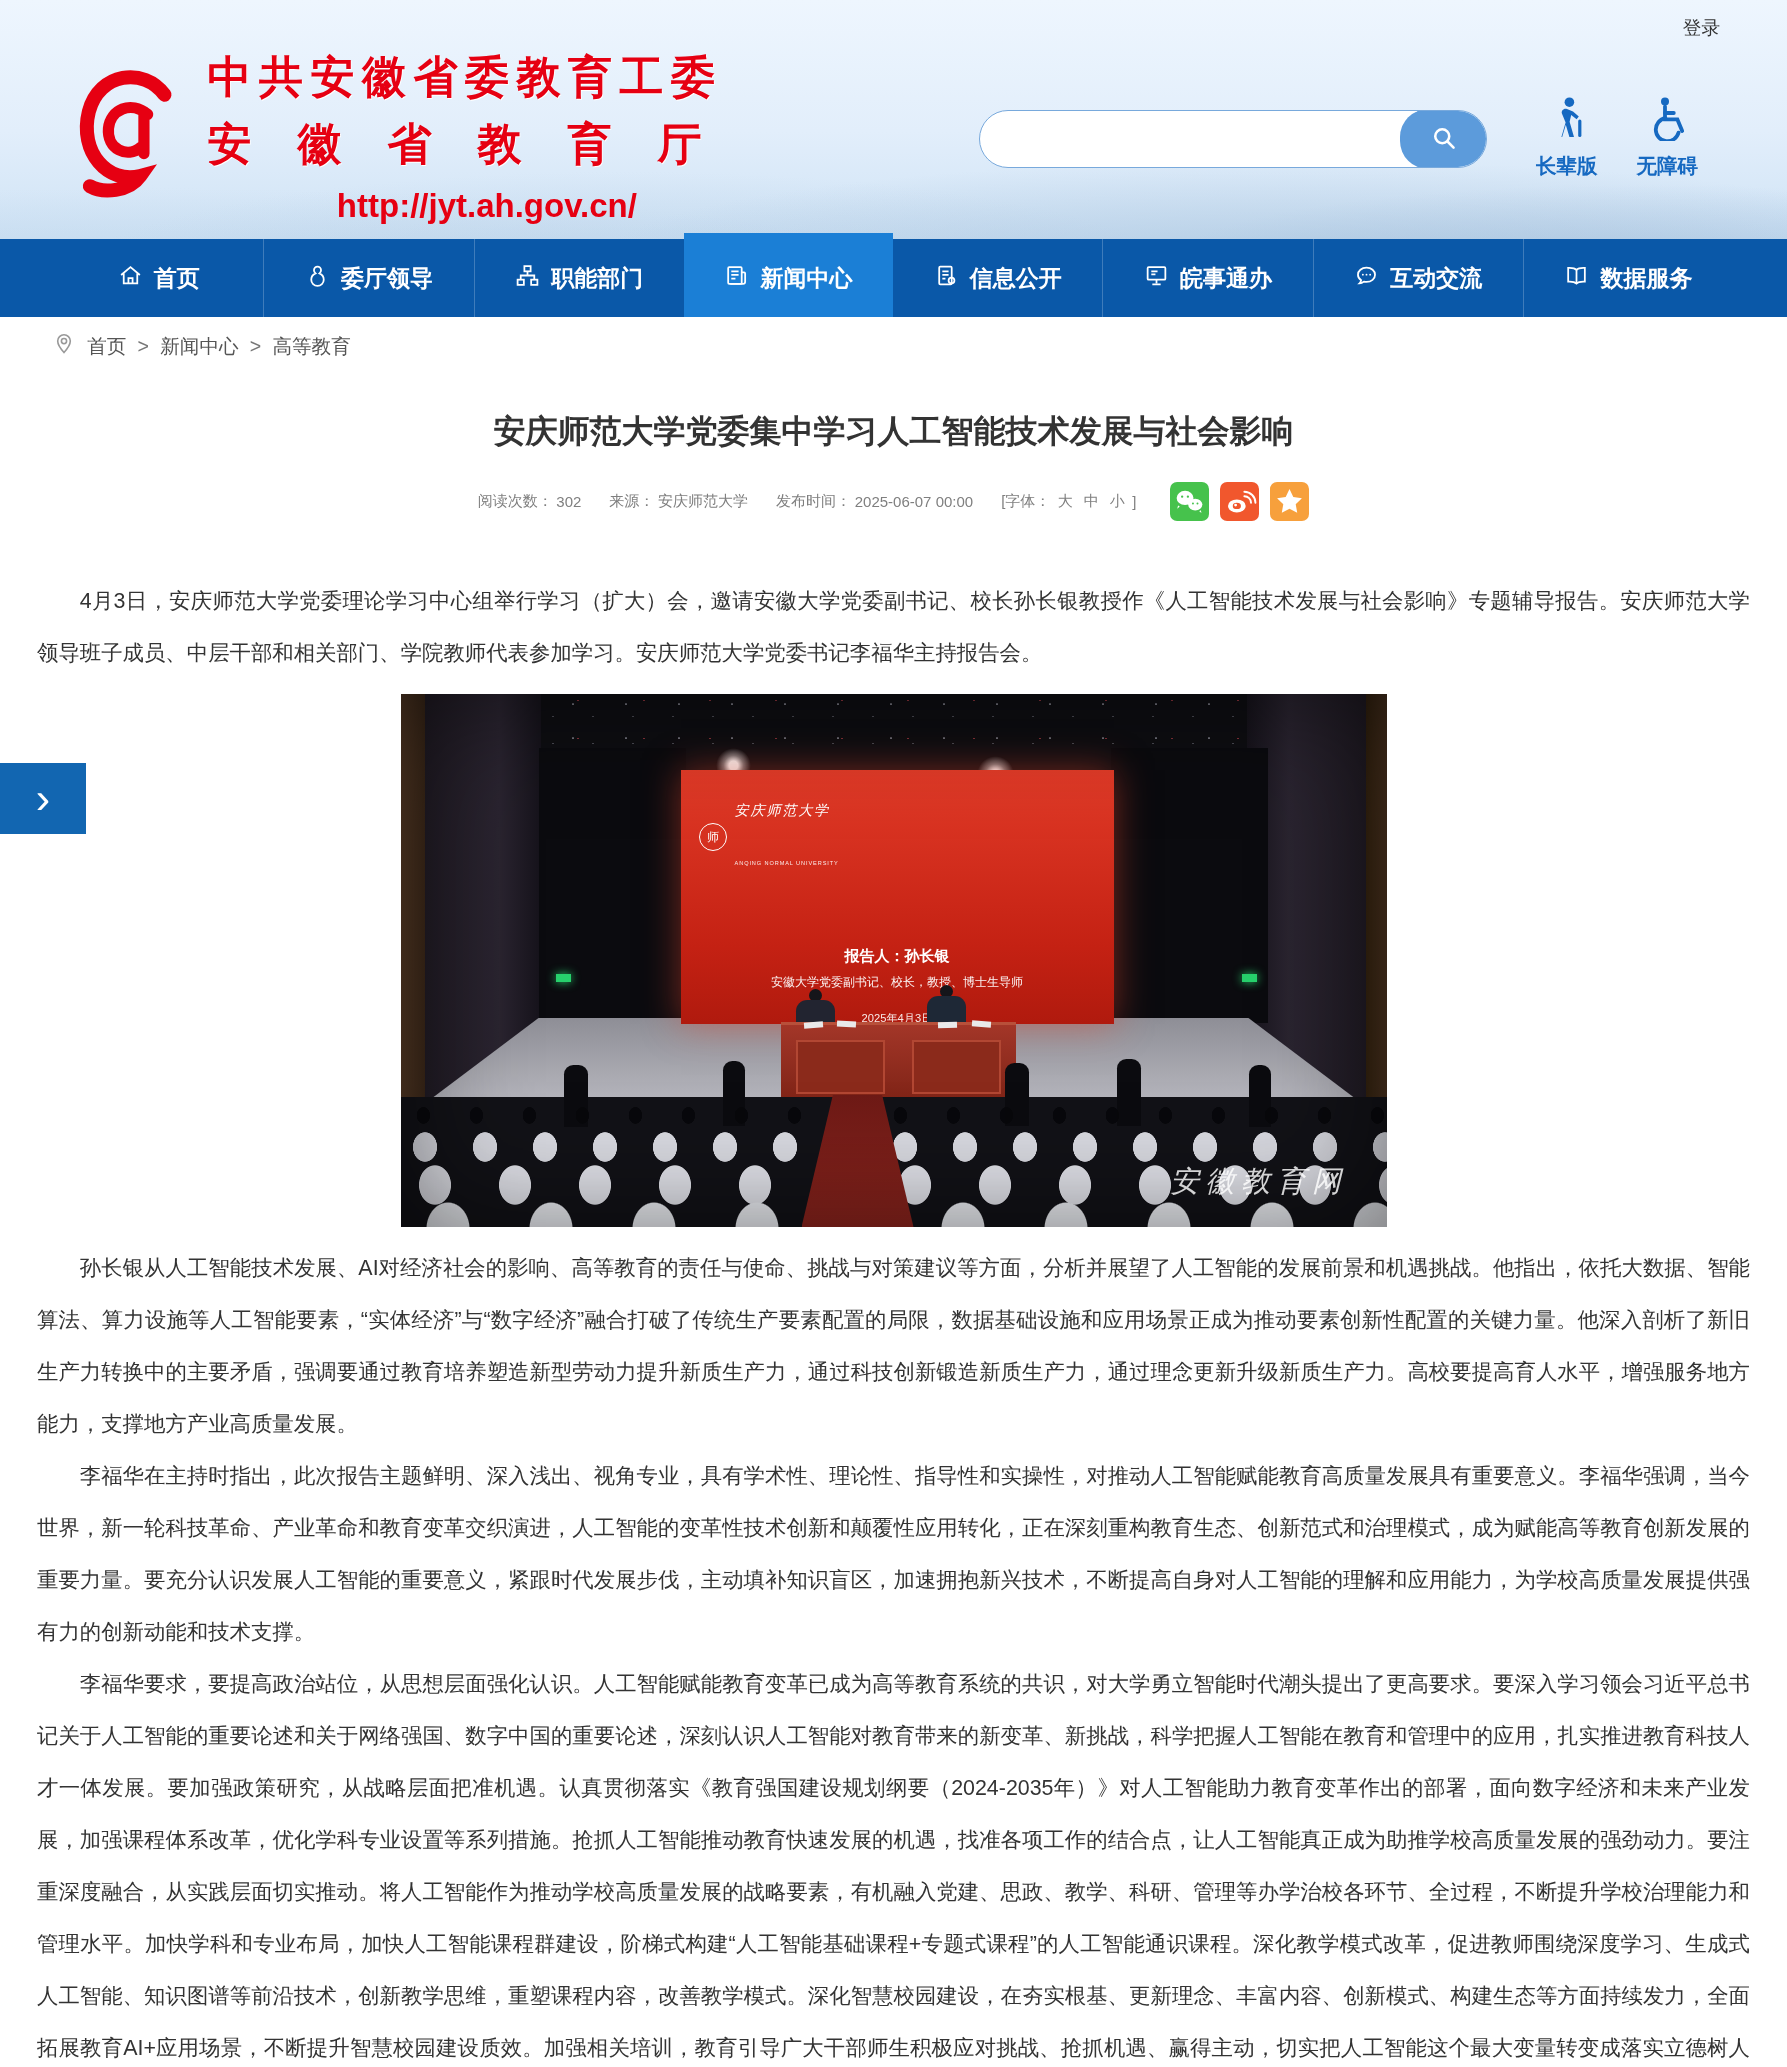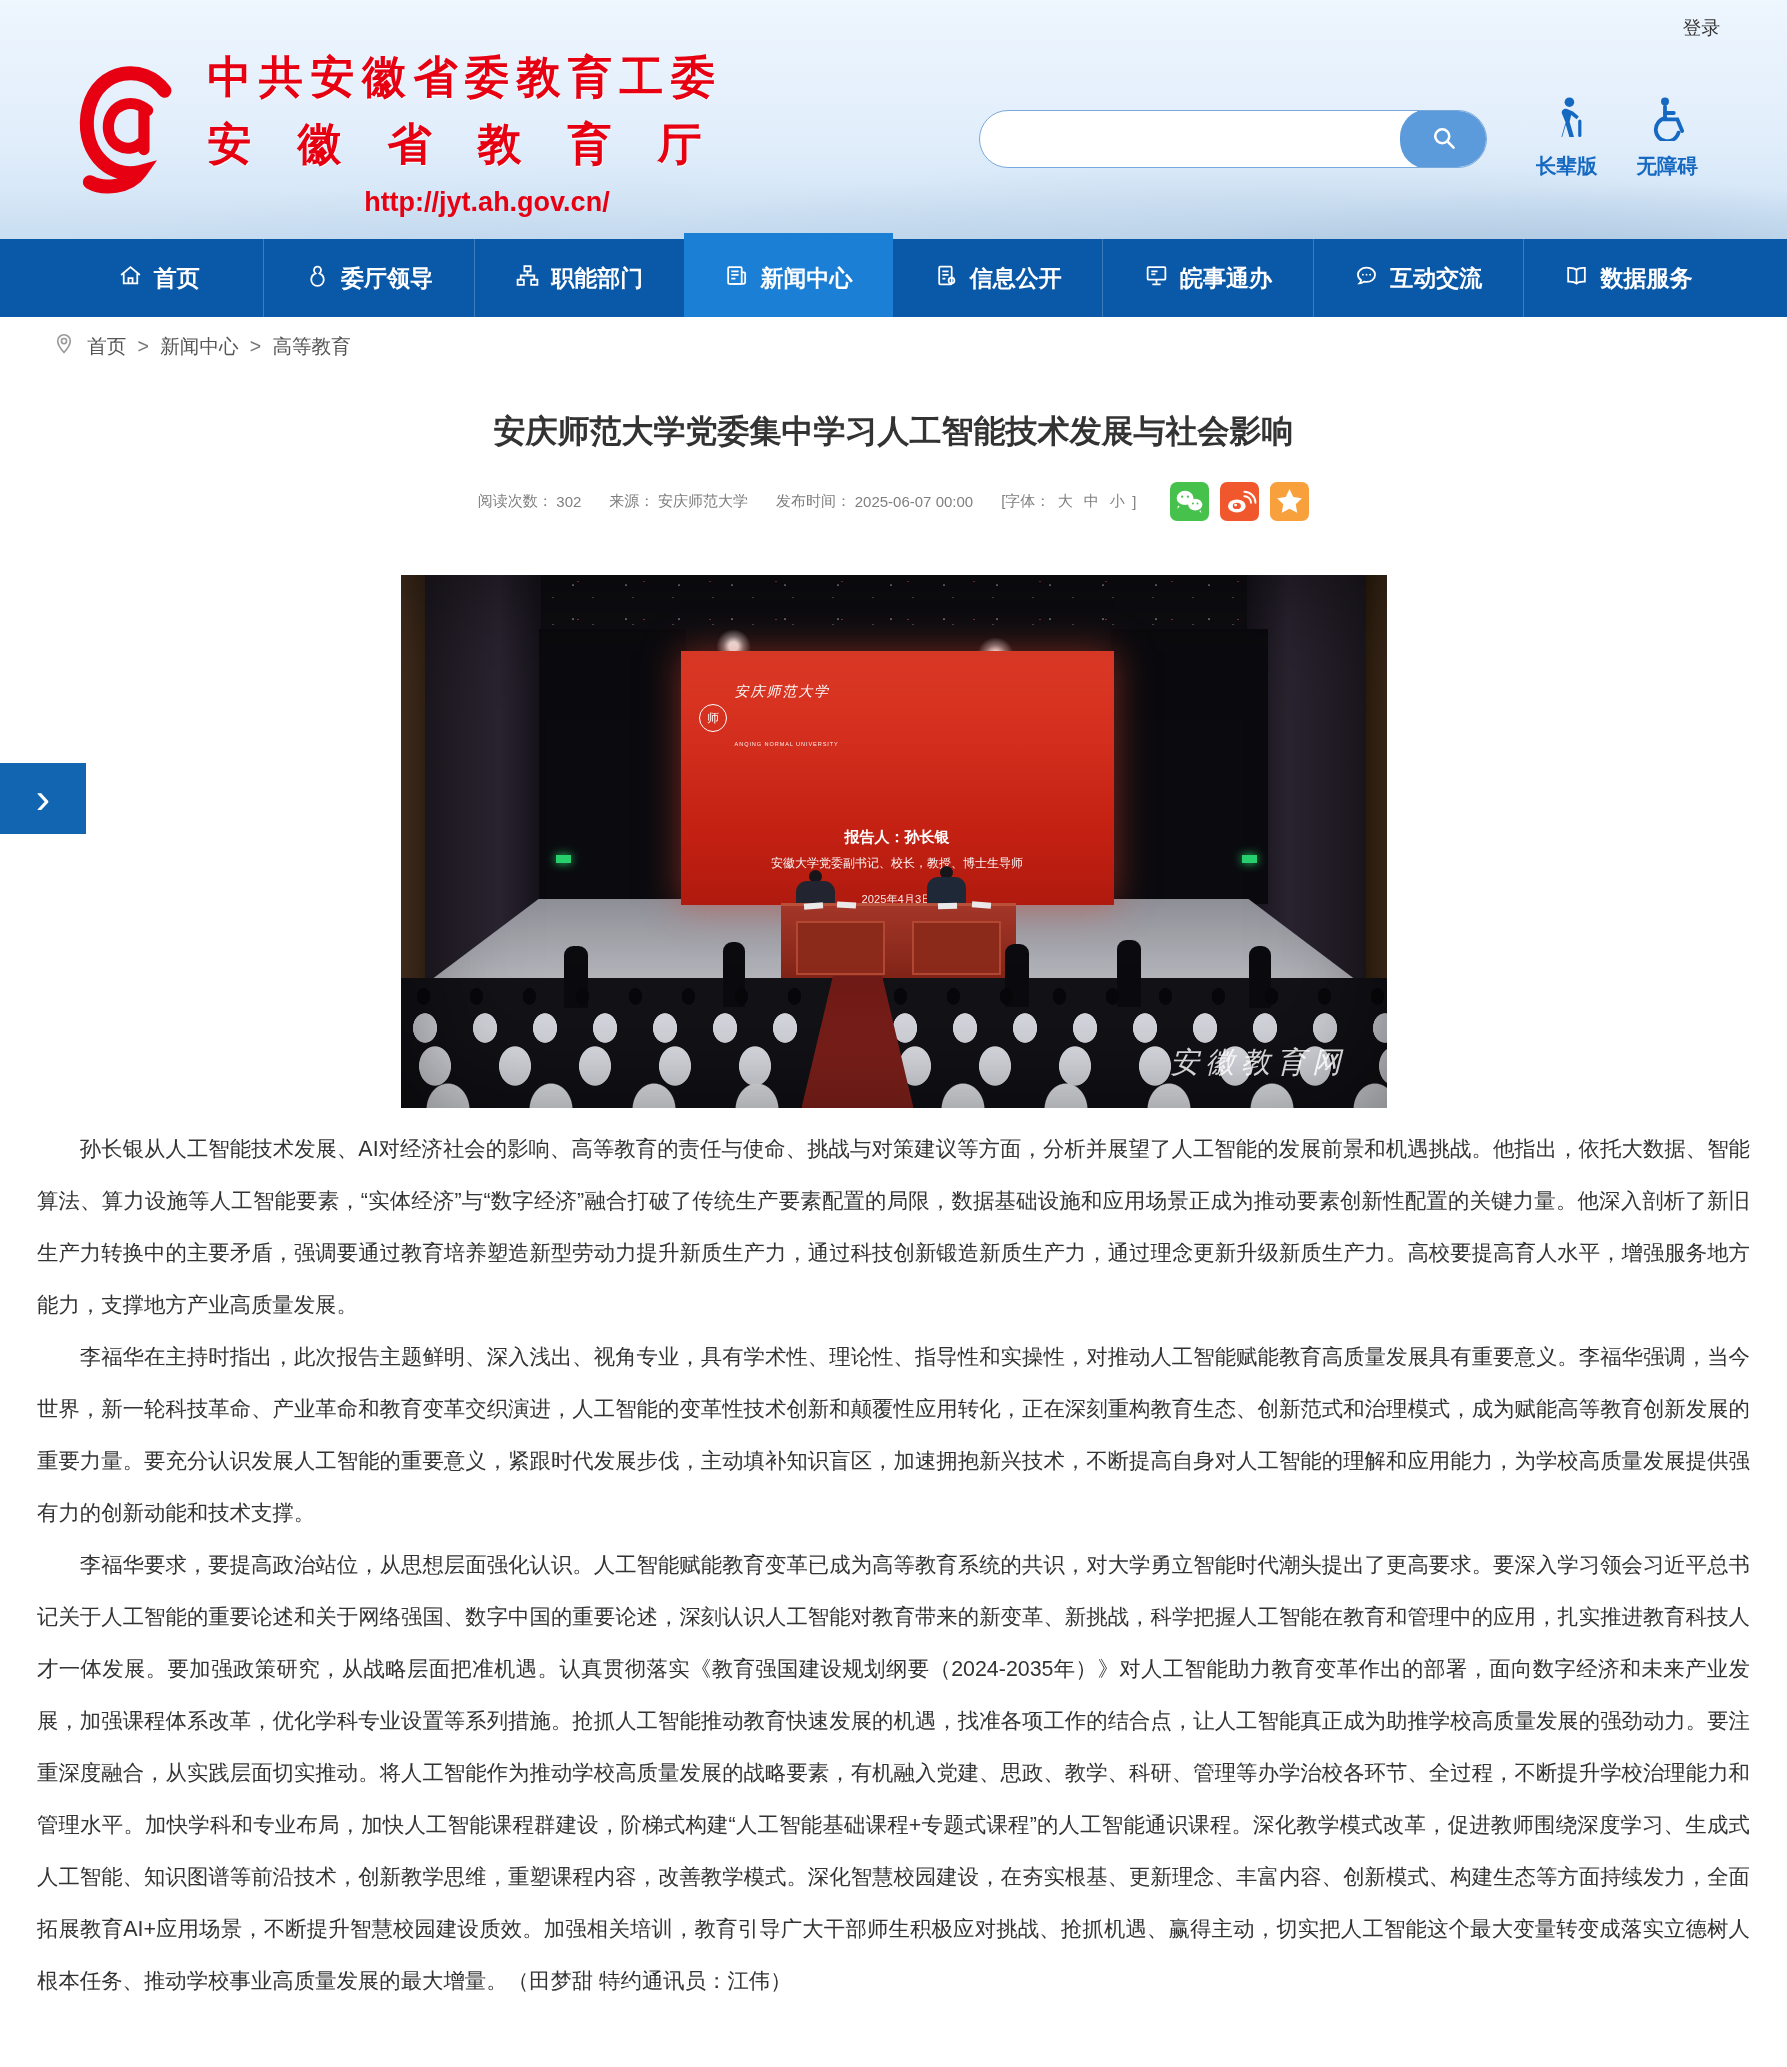--- a/index.html
+++ b/index.html
@@ -18,21 +18,21 @@
       radial-gradient(38% 112px at 92% 110%, rgba(150,180,212,.42), transparent 70%),
       radial-gradient(60% 121px at 8% 115%, rgba(175,200,224,.35), transparent 72%); }
   .login { position:absolute; top:15px; right:67px; font-size:18.6px; color:#333; }
   .brand { position:absolute; left:73px; top:48px; display:flex; align-items:center; }
   .emblem { width:112px; height:147px; margin-right:22.4px; }
   .brand-text { width:559px; }
   .org1 { font-size:44px; font-weight:bold; color:#e60012; letter-spacing:7.5px; white-space:nowrap;
           text-shadow:0.9px 0.9px 0 #fff; }
   .org2 { font-size:44px; font-weight:bold; color:#e60012; letter-spacing:46px; margin-right:-46px;
           white-space:nowrap; margin-top:7.5px; text-shadow:0.9px 0.9px 0 #fff; }
-  .url  { margin-top:13px; text-align:center; font-size:27px; font-weight:bold; color:#e60012;
+  .url  { margin-top:13px; text-align:center; font-size:33px; font-weight:bold; color:#e60012;
           font-family:"Liberation Sans",sans-serif; }
   .search { position:absolute; left:979px; top:110px; width:508px; height:58px;
     background:#fff; border:1.9px solid #78a9dc; border-radius:32px; display:flex; overflow:hidden; }
   .search input { flex:1; border:none; outline:none; font-size:18.6px; padding:0 20.5px; color:#333; background:transparent; }
   .search button { width:88px; border:none; background:#5c9bdb; border-radius:28px; margin:-1.9px; cursor:pointer;
     display:flex; align-items:center; justify-content:center; }
   .access { position:absolute; left:1536px; top:93px; display:flex; gap:39px; }
   .acc-item { display:flex; flex-direction:column; align-items:center; gap:5.6px;
     color:#1669c1; font-size:20.5px; font-weight:bold; }
   .acc-item svg { width:48px; height:48px; }
@@ -328,20 +328,21 @@
       <span>
         <svg viewBox="0 0 44 44">
             <rect width="44" height="44" rx="8" fill="#f7a03c"></rect>
           <path d="M22 8l4.3 8.8 9.7 1.4-7 6.8 1.7 9.6L22 30.1l-8.7 4.5 1.7-9.6-7-6.8 9.7-1.4Z" fill="#fff"></path>
         </svg>
       </span>
     </span>
   </div>
 
   <div class="bodytext">
+    <p>4月3日，安庆师范大学党委理论学习中心组举行学习（扩大）会，邀请安徽大学党委副书记、校长孙长银教授作《人工智能技术发展与社会影响》专题辅导报告。安庆师范大学领导班子成员、中层干部和相关部门、学院教师代表参加学习。安庆师范大学党委书记李福华主持报告会。</p>
 
     <div class="figure">
       <div class="ph-abs truss"></div>
       <div class="ph-abs glow" style="left:39px;top:140px;width:65px;height:65px"></div>
       <div class="ph-abs glow" style="left:140px;top:73px;width:41px;height:41px"></div>
       <div class="ph-abs glow" style="left:233px;top:110px;width:37px;height:37px"></div>
       <div class="ph-abs glow" style="left:315px;top:54px;width:35px;height:35px"></div>
       <div class="ph-abs glow" style="left:396px;top:91px;width:37px;height:37px"></div>
       <div class="ph-abs glow" style="left:477px;top:123px;width:34px;height:34px"></div>
       <div class="ph-abs glow" style="left:576px;top:62px;width:37px;height:37px"></div>

